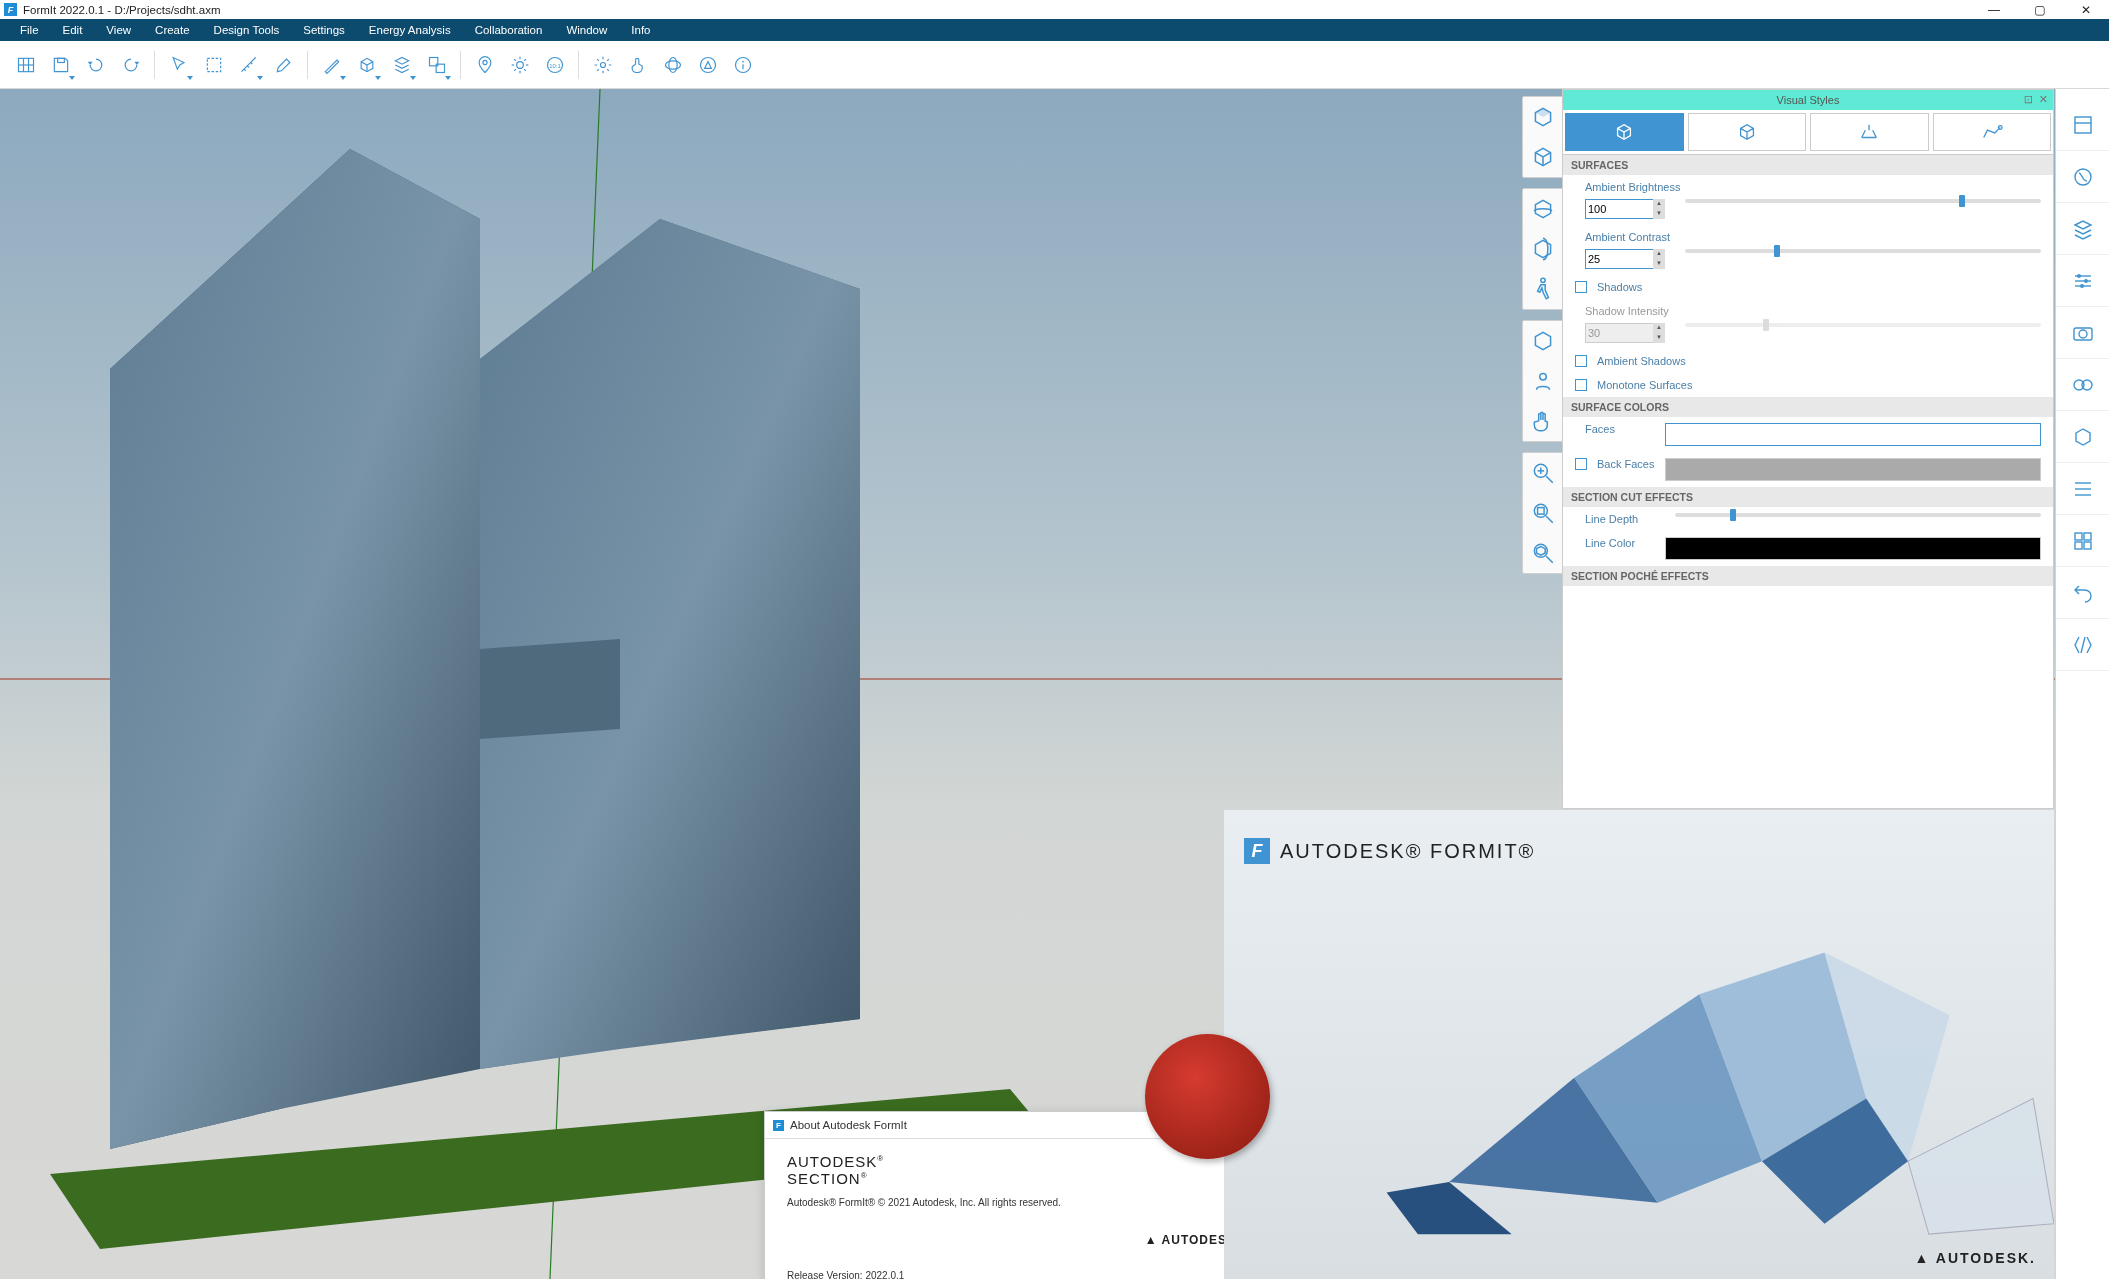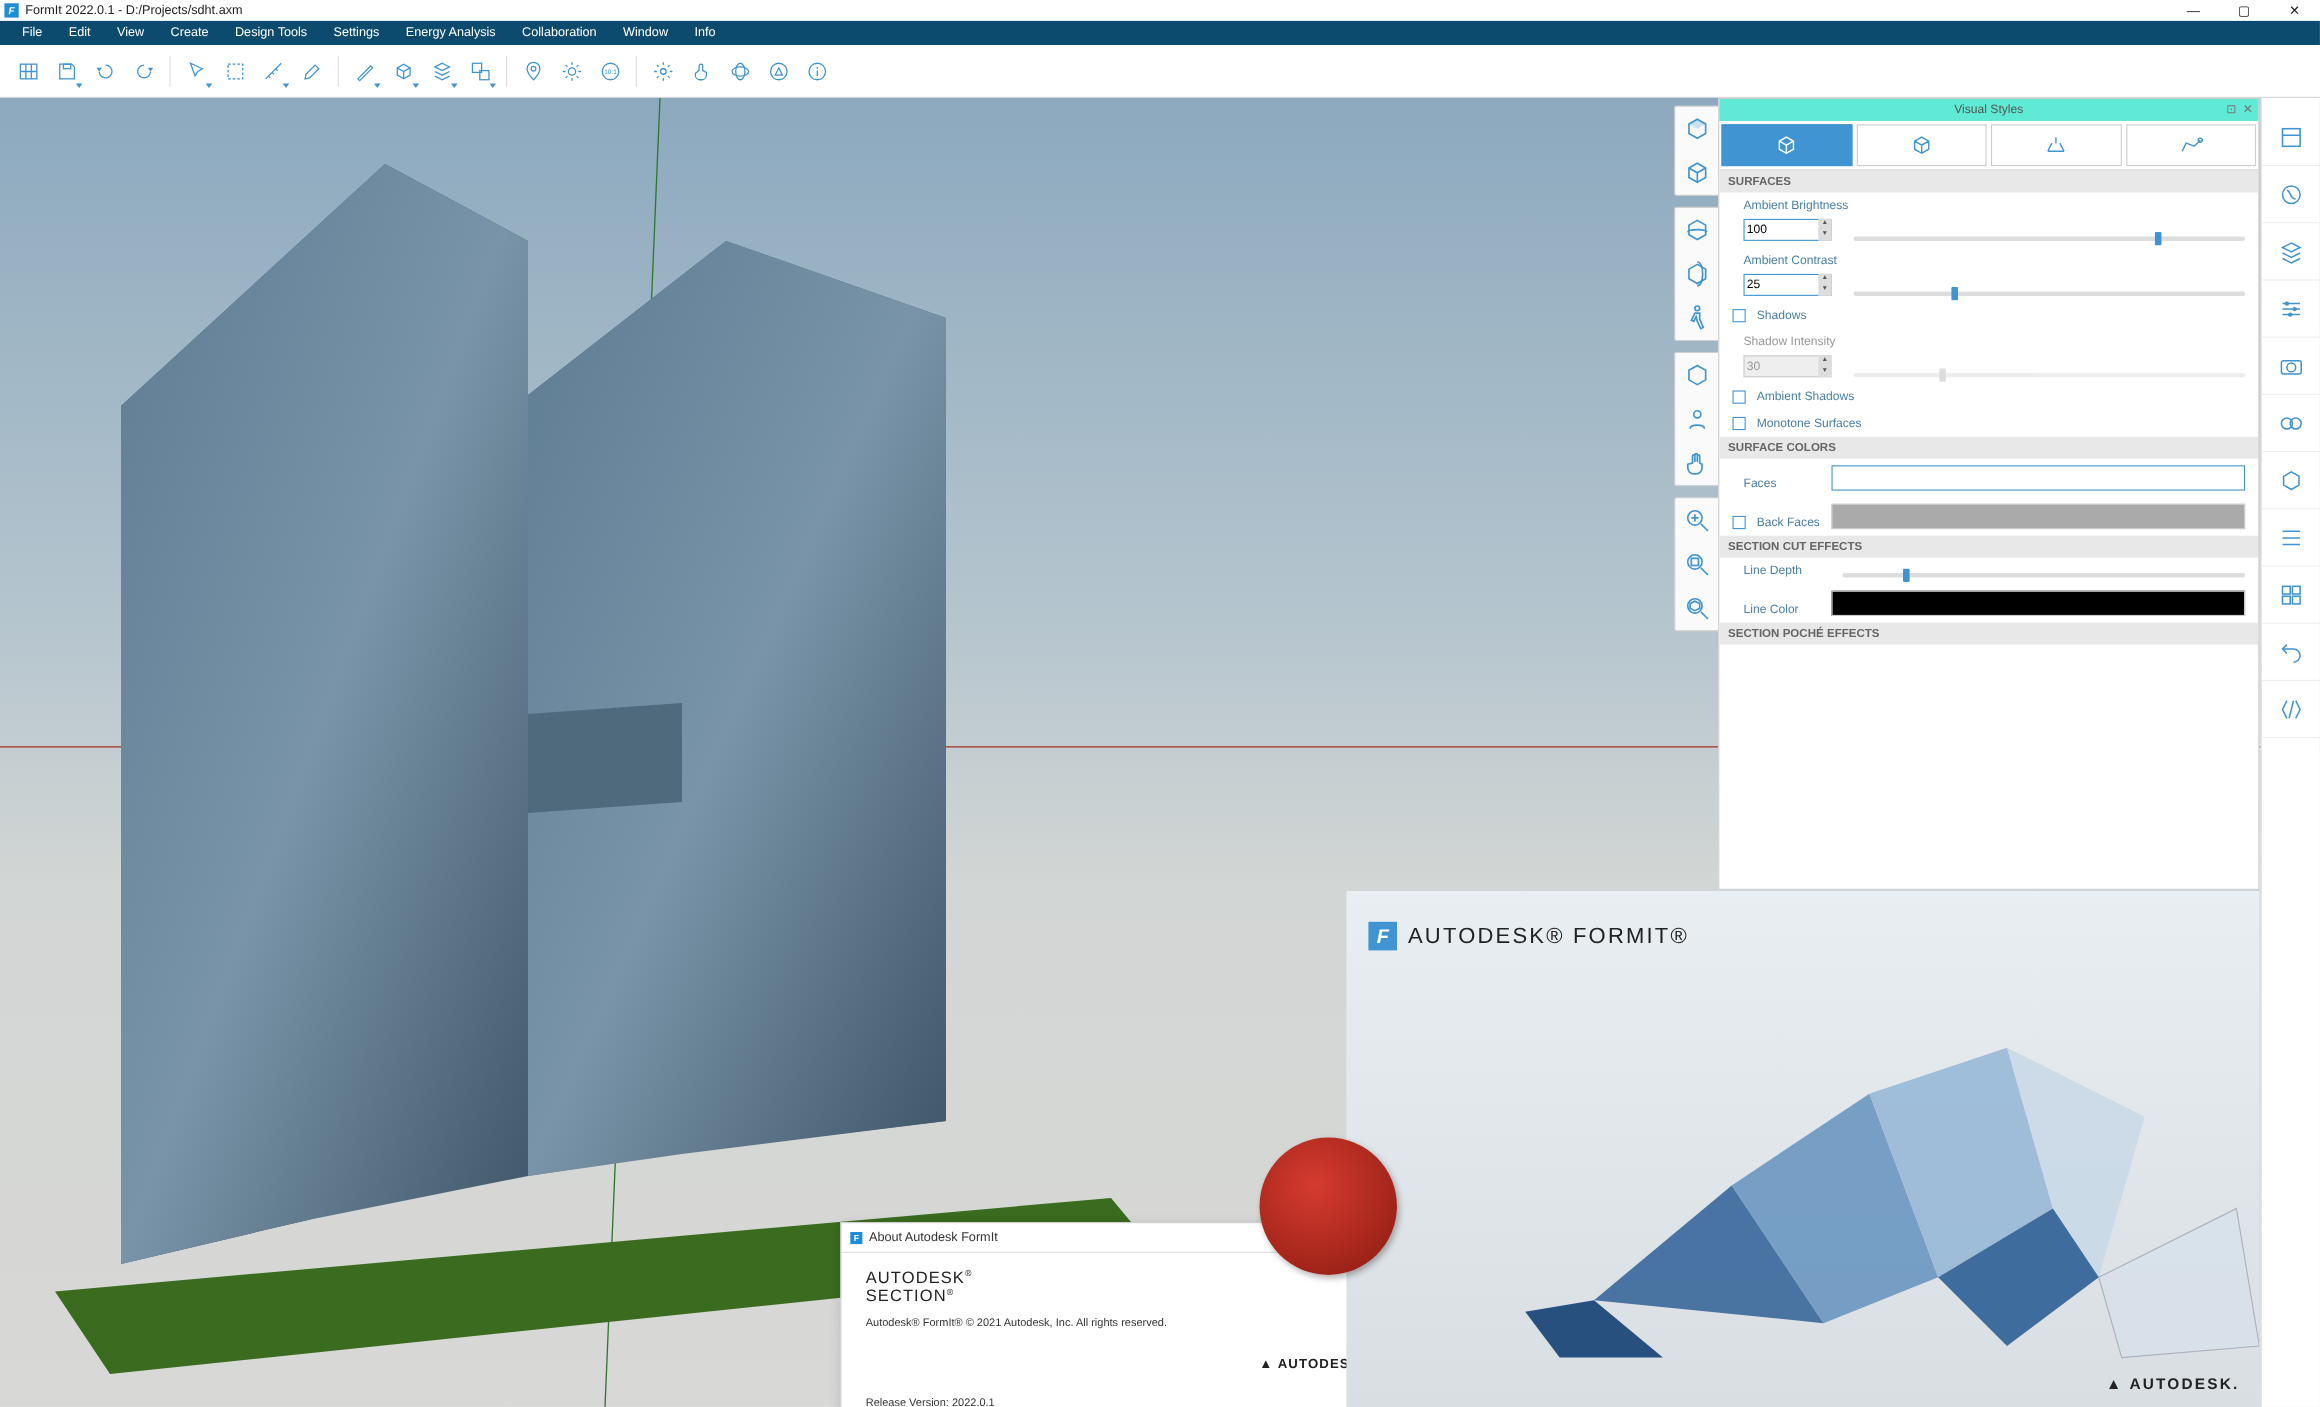--- a/index.html
+++ b/index.html
@@ -37,21 +37,21 @@
 .panel { position: absolute; right: 55px; top: 0; width: 492px; height: 720px; background: #fff; border: 1px solid #ccc; }
 .panel-header { background: #5eead4; height: 20px; display: flex; align-items: center; justify-content: center; font-size: 11px; color: #555; position: relative; }
 .panel-header .pin { position: absolute; right: 20px; top: 3px; font-size: 11px; color: #777; }
 .panel-header .x { position: absolute; right: 5px; top: 3px; font-size: 11px; color: #777; }
 .panel-tabs { display: flex; border-bottom: 1px solid #ccc; }
 .panel-tabs .ptab { flex: 1; height: 38px; display: flex; align-items: center; justify-content: center; border: 1px solid #ccc; margin: 3px 2px; }
 .panel-tabs .ptab.active { background: #4094d1; border-color: #4094d1; }
 .panel-tabs .ptab svg { width: 22px; height: 22px; }
 .panel-body { padding: 0; overflow-y: auto; height: calc(100% - 58px); }
 .section-h { background: #e8e8e8; padding: 4px 8px; font-size: 10.5px; font-weight: bold; color: #666; }
-.prop { padding: 6px 12px; display: flex; align-items: flex-end; gap: 10px; font-size: 11px; color: #4a7fa8; }
+.prop { padding: 6px 12px; display: flex; align-items: flex-start; gap: 10px; font-size: 11px; color: #4a7fa8; }
 .prop.indent { padding-left: 22px; }
 .prop input[type="number"] { width: 80px; height: 20px; border: 1px solid #4094d1; padding: 0 2px; font-size: 11px; }
 .spin-wrap { position: relative; display: inline-block; }
 .spin-wrap .spinbtns { position: absolute; right: 0; top: 0; width: 12px; height: 20px; background: #ddd; display: flex; flex-direction: column; }
 .spin-wrap .spinbtns div { flex: 1; font-size: 6px; text-align: center; line-height: 9px; color: #555; }
 .slider { flex: 1; position: relative; height: 4px; background: #ddd; border-radius: 2px; margin-left: 10px; }
 .slider .thumb { position: absolute; top: -4px; width: 6px; height: 12px; background: #4094d1; border-radius: 1px; }
 .checkbox { width: 12px; height: 12px; border: 1px solid #4094d1; display: inline-block; flex: 0 0 12px; }
 .color-swatch { flex: 1; height: 23px; border: 1px solid #ccc; }
 

